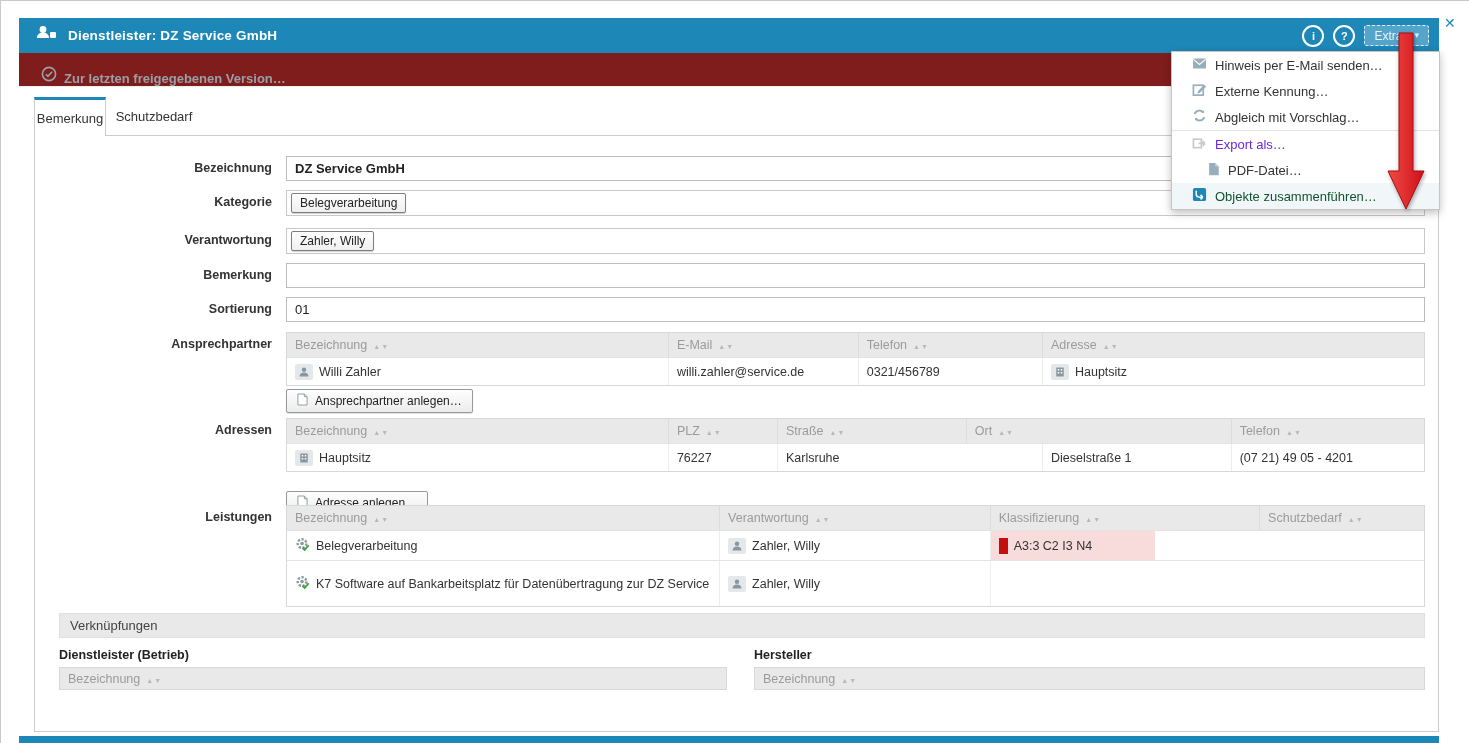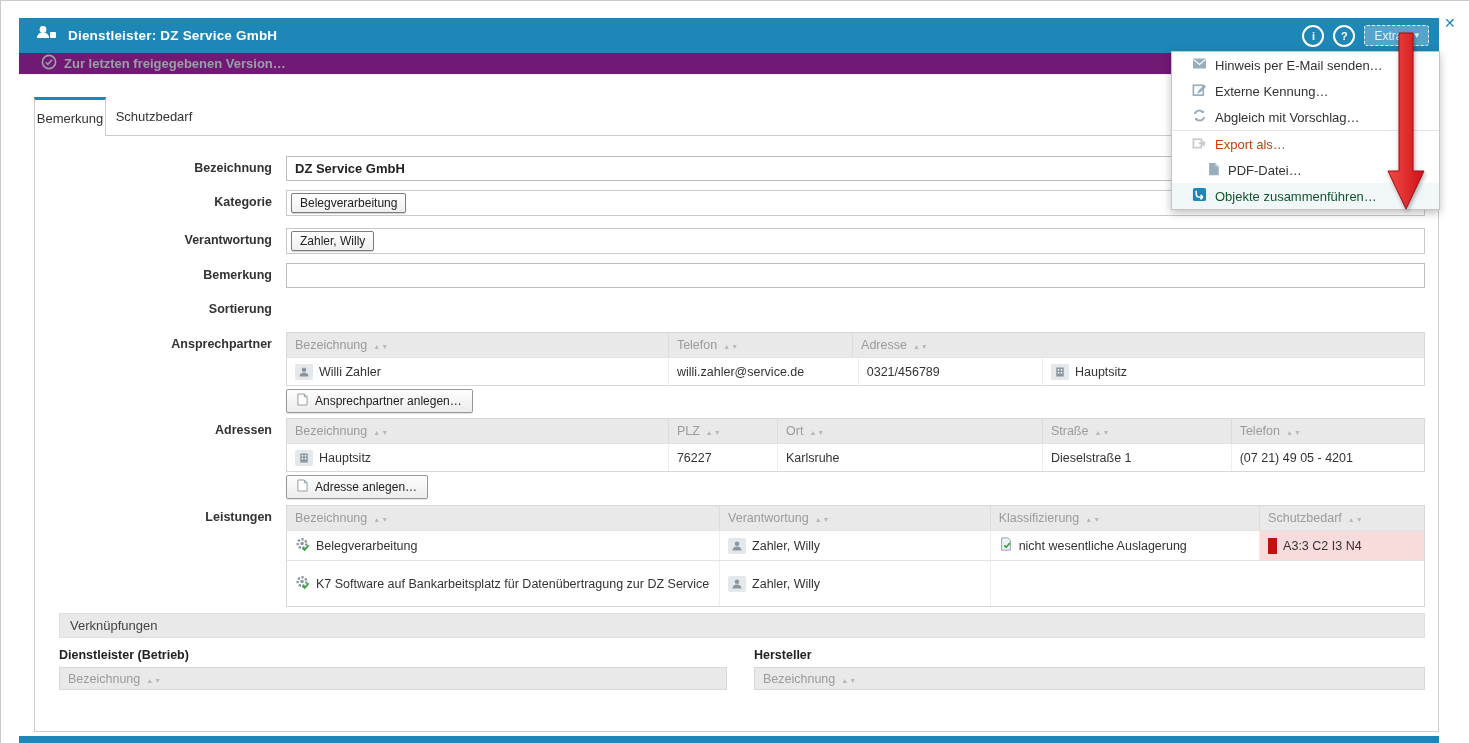--- a/index.html
+++ b/index.html
@@ -10,21 +10,21 @@
   .titlebar{position:absolute;left:18px;top:17px;width:1420px;height:35px;background:#1d87b8;display:flex;align-items:center;color:#fff}
   .tb-icon{margin-left:14px;flex:none}
   .tb-title{margin-left:9px;font-size:13.5px;font-weight:700;letter-spacing:.2px}
   .tb-right{margin-left:auto;display:flex;align-items:center;gap:9px;margin-right:10px}
   .circle-btn{width:18px;height:18px;border:2px solid #fff;border-radius:50%;display:flex;align-items:center;justify-content:center;font-size:11px;font-weight:700;color:#fff;cursor:pointer}
   .extras-btn{background:rgba(255,255,255,.25);border:1px dashed rgba(255,255,255,.85);border-radius:3px;color:#e8f3f9;font-size:12px;padding:2.5px 9px;display:flex;align-items:center;gap:6px;cursor:pointer}
   .caret{font-size:9px;line-height:1}
   .close-x{position:absolute;left:1443px;top:14px;color:#1d87b8;font-size:14px;font-weight:700;cursor:pointer}
 
   
-  .status-row{position:absolute;left:18px;top:52px;width:1420px;height:22px;display:flex;align-items:center;gap:7px;padding-left:22px;background:#701a75;border-bottom:1px solid #efefef;box-sizing:border-box}
+  .status-row{position:absolute;left:18px;top:52px;width:1420px;height:34px;display:flex;align-items:flex-end;gap:7px;padding-left:22px;background:#7f1d1d;border-bottom:1px solid #efefef;box-sizing:border-box}
   .status-text{color:#98a0a6;font-size:13px;font-weight:700}
 
   
   .tab{position:absolute;top:96px;height:39px;display:flex;align-items:center;justify-content:center;font-size:13px;color:#333;cursor:pointer;box-sizing:border-box}
   .tab-active{left:33px;width:72px;background:#fff;border:1px solid #ccc;border-bottom:none;border-top:3px solid #1d87b8;z-index:3}
   .tab-inactive{left:105px;width:96px}
 
   
   .panel{position:absolute;left:33px;top:134px;width:1405px;height:597px;border:1px solid #ccc;background:#fff;box-sizing:border-box}
   .row{position:absolute;left:0;right:0;display:flex;padding-right:13px}
@@ -54,21 +54,21 @@
   
   .link-bar{position:absolute;left:24px;top:477px;width:1366px;height:25px;background:#e9e9e9;border:1px solid #e0e0e0;display:flex;align-items:center;padding-left:10px;font-size:13px;color:#444;box-sizing:border-box}
   .sub-label{position:absolute;font-size:12.5px;font-weight:700;color:#222}
   .sub-table{position:absolute;height:23px;background:#e9e9e9;border:1px solid #d8d8d8;display:flex;align-items:center;gap:6px;padding-left:8px;font-size:12.5px;color:#9b9b9b;box-sizing:border-box;cursor:pointer}
 
   
   .menu{position:absolute;left:1170px;top:50px;width:267px;background:#fff;border:1px solid #c5c5c5;box-shadow:0 3px 8px rgba(0,0,0,.25);z-index:10}
   .menu-item{display:flex;align-items:center;gap:8px;height:26px;padding-left:20px;font-size:13px;color:#333;cursor:pointer}
   .menu-item.indent{padding-left:35px}
   .menu-sep{border-top:1px solid #e4e4e4}
-  .menu-item.disabled{color:#c2410c}
+  .menu-item.disabled{color:#6d28d9}
   .menu-item.highlight{color:#14532d;background:#f1f6f9}
 
   .annot-arrow{position:absolute;left:1378px;top:30px;z-index:11;pointer-events:none}
 
   .bottom-strip{position:absolute;left:18px;top:735px;width:1420px;height:7px;background:#1d87b8}
 </style>
 </head>
 <body>
 
 <div class="frame">
@@ -127,30 +127,35 @@
       </span>
     </div>
 
     <div class="row" style="top:127px">
       <span class="row-label">Bemerkung</span>
       <input class="field" value="" style="">
     </div>
 
     <div class="row" style="top:161px">
       <span class="row-label">Sortierung</span>
+      <input class="field" value="01" style="">
     </div>
 
     <div class="row" style="top:196px">
       <span class="row-label">Ansprechpartner</span>
       <div class="tablewrap">
         <div class="thead">
           <span class="th" style="width:33.5%">
               <span>Bezeichnung</span>
               <span class="sort-icon"></span>
             </span>
+          <span class="th" style="width:16.7%">
+              <span>E-Mail</span>
+              <span class="sort-icon"></span>
+            </span>
           <span class="th" style="width:16.2%">
               <span>Telefon</span>
               <span class="sort-icon"></span>
             </span>
           <span class="th" style="width:33.6%">
               <span>Adresse</span>
               <span class="sort-icon"></span>
             </span>
         </div>
         <div class="tr" style="height:27px">
@@ -193,26 +198,26 @@
       <div class="tablewrap">
         <div class="thead">
           <span class="th" style="width:33.5%">
               <span>Bezeichnung</span>
               <span class="sort-icon"></span>
             </span>
           <span class="th" style="width:9.6%">
               <span>PLZ</span>
               <span class="sort-icon"></span>
             </span>
+          <span class="th" style="width:16.6%">
+              <span>Straße</span>
+              <span class="sort-icon"></span>
+            </span>
           <span class="th" style="width:23.3%">
               <span>Ort</span>
-              <span class="sort-icon"></span>
-            </span>
-          <span class="th" style="width:16.6%">
-              <span>Straße</span>
               <span class="sort-icon"></span>
             </span>
           <span class="th" style="width:17%">
               <span>Telefon</span>
               <span class="sort-icon"></span>
             </span>
         </div>
         <div class="tr" style="height:27px">
           <span class="td" style="width:33.5%">
             <span class="icon-framed">
@@ -226,21 +231,21 @@
               </span>
             <span>Hauptsitz</span>
           </span>
           <span class="td" style="width:9.6%">76227</span>
           <span class="td" style="width:23.3%">Karlsruhe</span>
           <span class="td" style="width:16.6%">Dieselstraße 1</span>
           <span class="td" style="width:17%">(07 21) 49 05 - 4201</span>
         </div>
       </div>
     </div>
-    <span class="mini-btn" style="left:251px;top:339px">
+    <span class="mini-btn" style="left:251px;top:355px">
       <span><svg width="11" height="13" viewBox="0 0 12 14">
             <path d="M1 1h7l3 3v9H1z" fill="#fff" stroke="#8a97a0"></path>
             <path d="M8 1v3h3" fill="none" stroke="#8a97a0"></path>
           </svg></span>
       <span>Adresse anlegen…</span>
     </span>
 
     <div class="row" style="top:369px">
       <span class="row-label">Leistungen</span>
       <div class="tablewrap">
@@ -272,27 +277,20 @@
             <span>Belegverarbeitung</span>
           </span>
           <span class="td" style="width:23.8%">
             <span class="icon-framed">
                 <svg width="12" height="12" viewBox="0 0 16 16">
                   <circle cx="8" cy="5" r="3" fill="#8a97a0"></circle>
                   <path d="M2 14c0-3.2 2.7-5.3 6-5.3s6 2.1 6 5.3z" fill="#8a97a0"></path>
                 </svg>
               </span>
             <span>Zahler, Willy</span>
-          </span>
-          <span class="td" style="width:23.7%">
-            <span><svg width="14" height="14" viewBox="0 0 16 16">
-                  <path d="M3 1h7l3 3v11H3z" fill="#eef1f3" stroke="#8a97a0"></path>
-                  <path d="M6 9.5l2.2 2.2 4.2-4.8" fill="none" stroke="#3aa33a" stroke-width="2"></path>
-                </svg></span>
-            <span>nicht wesentliche Auslagerung</span>
           </span>
           <span class="td td-alert" style="width:14.5%">
             <span class="red-bar"></span>
             <span>A3:3 C2 I3 N4</span>
           </span>
         </div>
         <div class="tr" style="height:45px">
           <span class="td" style="width:38%">
             <span><svg width="15" height="15" viewBox="0 0 16 16">
                   <circle cx="7.5" cy="7" r="4.6" fill="none" stroke="#8a97a0" stroke-width="2.6" stroke-dasharray="2.4 1.7"></circle>

